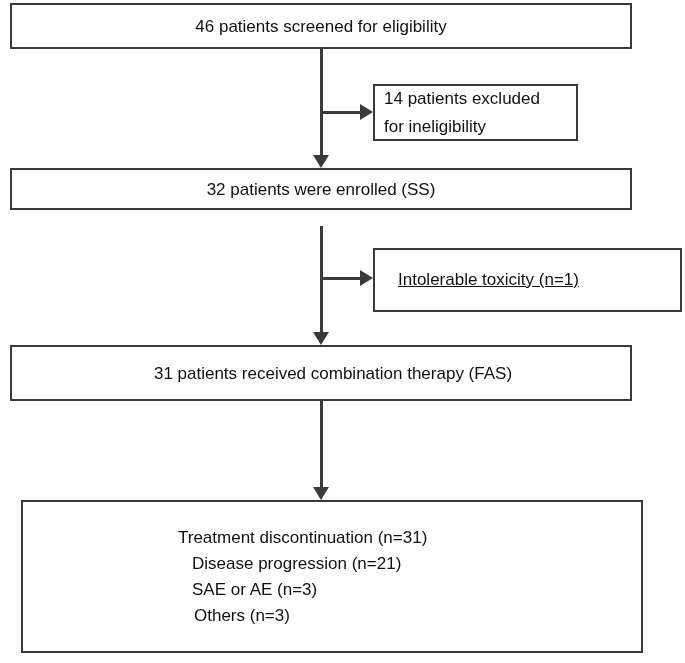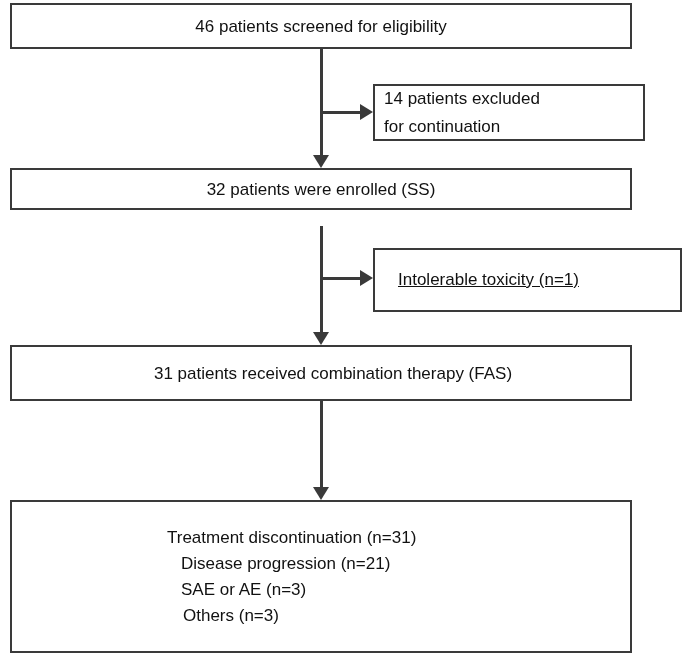--- a/index.html
+++ b/index.html
@@ -35,21 +35,21 @@
     display: flex;
     align-items: center;
     justify-content: center;
   }
   .box-screened { left: 10px;  top: 3px;   width: 622px; height: 46px; }
   .box-enrolled { left: 10px;  top: 168px; width: 622px; height: 42px; }
   .box-received { left: 10px;  top: 345px; width: 622px; height: 56px; padding-left: 24px; }
 
   
   .box-discontinuation {
-    left: 10px;
+    left: 21px;
     top: 500px;
     width: 622px;
     height: 153px;
     display: flex;
     flex-direction: column;
     justify-content: center;
     padding-left: 155px;
     padding-right: 10px;
   }
   .box-discontinuation .node-text {
@@ -62,21 +62,21 @@
   
   .side-box {
     display: flex;
     flex-direction: column;
     justify-content: center;
     border-width: 2px;
     padding-left: 9px;
     padding-right: 6px;
   }
   .side-box .node-text { line-height: 28px; }
-  .box-excluded-elig { left: 373px; top: 84px;  width: 272px; height: 57px; }
+  .box-excluded-elig { left: 373px; top: 84px;  width: 205px; height: 57px; }
   .box-excluded-fas  { left: 373px; top: 248px; width: 309px; height: 64px; }
   .box-excluded-fas .line-2 { padding-left: 14px; text-decoration: underline; }
 
   
   .vline {
     position: absolute;
     width: 3px;
     background: #3a3a3a;
   }
   .hline {
@@ -123,21 +123,21 @@
   </div>
 
   <div class="vline v-seg-1"></div>
   <div class="arrow-down arr-1"></div>
 
   <div class="hline h-seg-1"></div>
   <div class="arrow-right arr-r-1"></div>
 
   <div class="node side-box box-excluded-elig">
     <span class="node-text line-1">14 patients excluded</span>
-    <span class="node-text line-2">for continuation</span>
+    <span class="node-text line-2">for ineligibility</span>
   </div>
 
   <div class="node main-box box-enrolled">
     <span class="node-text">32 patients were enrolled (SS)</span>
   </div>
 
   <div class="vline v-seg-2"></div>
   <div class="arrow-down arr-2"></div>
 
   <div class="hline h-seg-2"></div>

